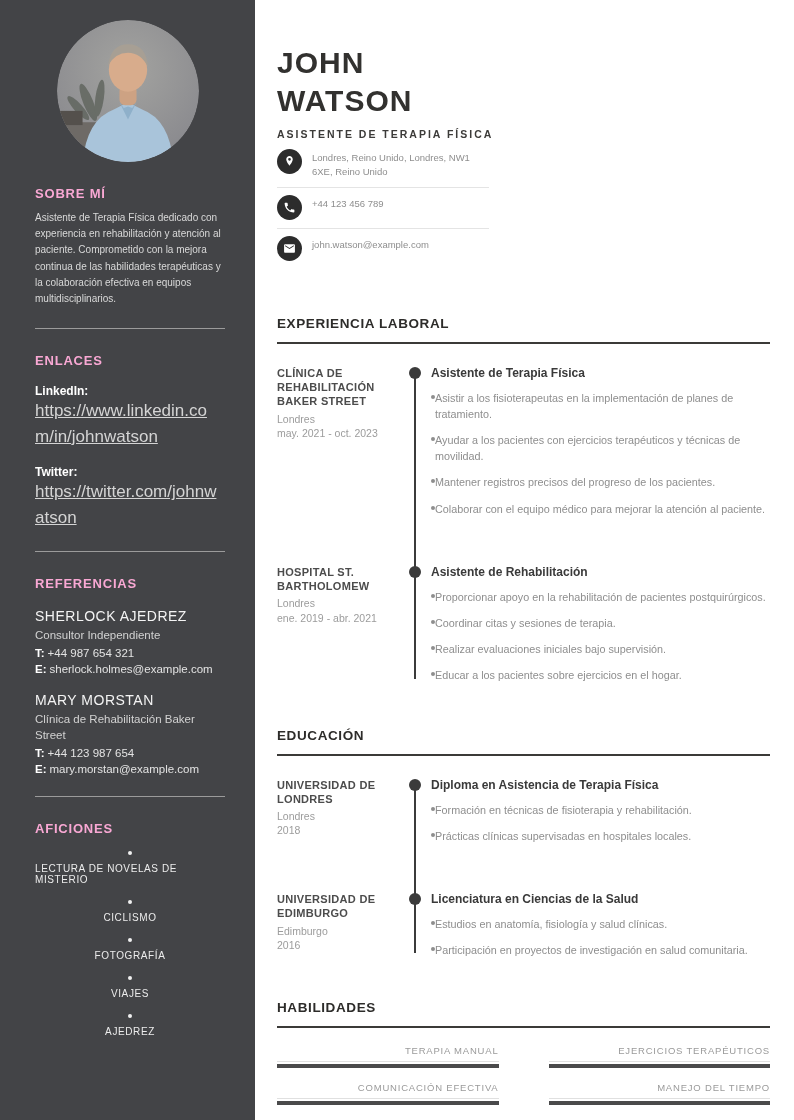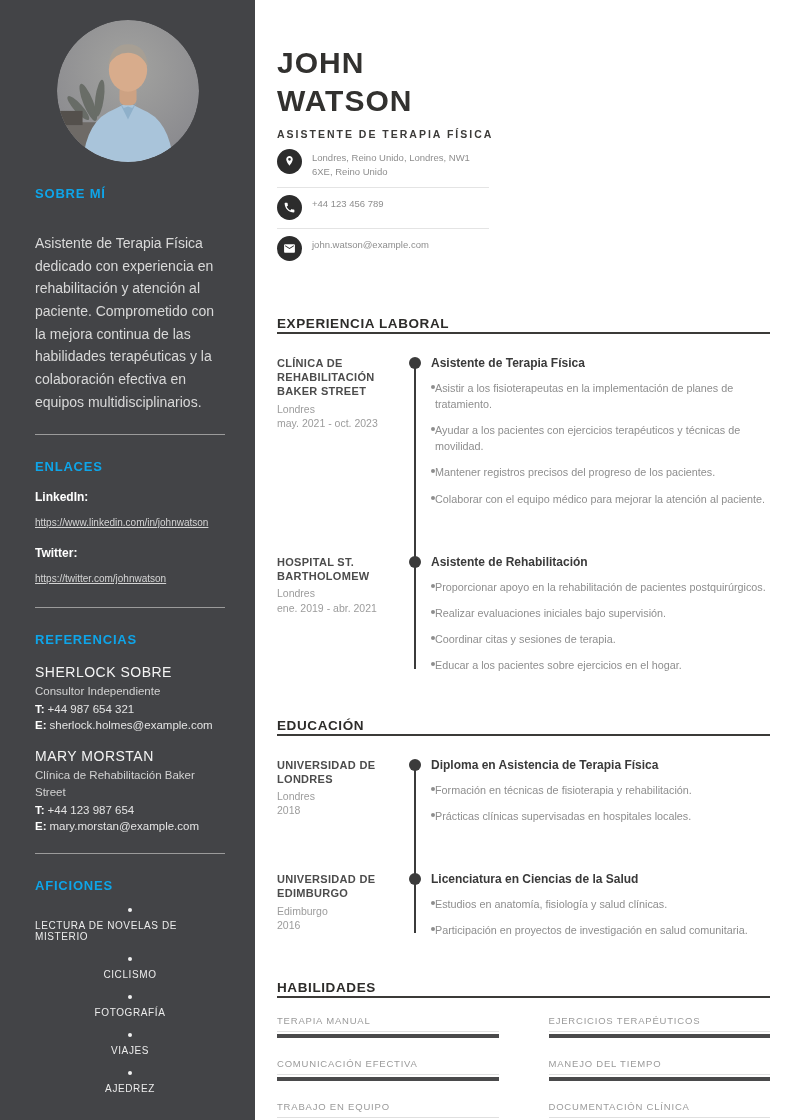--- a/index.html
+++ b/index.html
@@ -18,30 +18,30 @@
     color:#eaeaea;
   }
   .photo-wrap {
     width:142px; height:142px; border-radius:50%;
     margin:20px auto 0; overflow:hidden;
   }
   .photo-wrap svg { display:block; width:100%; height:100%; }
   .side-inner { padding:0 30px 0 35px; }
   .side-title {
     font-size:13px; font-weight:bold; letter-spacing:0.8px;
-    color:#0ea5e9; margin-top:24px;
+    color:#f9a8d4; margin-top:24px;
   }
   .about-text {
-    margin-top:31px; font-size:14px; line-height:1.62;
+    margin-top:9px; font-size:10px; line-height:1.62;
     color:#d9d9d9;
   }
   .side-divider { height:1px; background:#9b9b9b; margin-top:21px; }
   .link-label { margin-top:16px; font-size:12px; font-weight:bold; color:#fff; }
   .link-url {
-    display:block; margin-top:11px; font-size:10px; line-height:1.5;
+    display:block; margin-top:0; font-size:17px; line-height:1.5;
     color:#d4d4d4; text-decoration:underline; word-break:break-all;
   }
   .ref-name { margin-top:17px; font-size:14px; letter-spacing:0.5px; color:#f4f4f4; font-weight:normal; }
   .ref-role { margin-top:3px; font-size:11.5px; line-height:1.4; color:#d2d2d2; }
   .ref-line { margin-top:4px; font-size:11.5px; color:#e3e3e3; }
   .ref-line b { color:#ffffff; margin-right:3px; }
   .hobby-item { display:flex; align-items:center; gap:8px; margin-top:15px;flex-direction:column; }
   .hobby-dot { width:4px; height:4px; min-width:4px; border-radius:50%; background:#f0f0f0; }
   .hobby-text { font-size:10px; letter-spacing:0.6px; color:#ececec; }
   
@@ -69,21 +69,21 @@
   }
   .contact-icon svg { width:13px; height:13px; fill:#ffffff; }
   .contact-text { font-size:9.5px; line-height:1.45; color:#8e8e8e; padding-top:2px; }
   .section { }
   .section-exp { margin-top:47px; }
   .section-edu { margin-top:44px; }
   .section-skills { margin-top:42px; }
   .section-lang { margin-top:56px; }
   .section-title {
     font-size:13.5px; font-weight:bold; letter-spacing:0.6px; color:#2d2c2a;
-    padding-bottom:1px; border-bottom:2px solid #3b3a38;
+    padding-bottom:11px; border-bottom:2px solid #3b3a38;
   }
   .timeline-wrap { position:relative; margin-top:22px; }
   .timeline-line {
     position:absolute; left:137px; top:7px; bottom:5px; width:2px;
     background:#3b3b3b;
   }
   .t-entry { display:grid; grid-template-columns:128px 26px 1fr; position:relative; }
   .t-entry + .t-entry { margin-top:48px; }
   .t-dot {
     position:absolute; left:132px; top:1px; width:12px; height:12px;
@@ -95,21 +95,21 @@
     color:#4c4c4c;
   }
   .t-sub { margin-top:3px; font-size:10.5px; line-height:1.35; color:#9c9c9c; }
   .t-right { grid-column:3; }
   .t-role { font-size:12px; font-weight:bold; color:#3a3a3a; }
   .b-item { display:flex; gap:0; margin-top:10px; }
   .b-dot { width:4px; height:4px; min-width:4px; border-radius:50%; background:#8e8e8e; margin-top:5px; }
   .b-text { font-size:10.8px; line-height:1.5; color:#8e8e8e; }
   
   .bar-grid { display:grid; grid-template-columns:1fr 1fr; column-gap:50px; margin-top:17px; }
-  .bar-item { margin-bottom:20px; }
+  .bar-item { margin-bottom:14px;text-align:right; }
   .bar-label { font-size:9.5px; letter-spacing:0.8px; color:#9a9a9a; }
   .bar-underline { height:1px; background:#e0e0e0; margin-top:5px; }
   .bar-track { height:4px; background:#e3e3e3; margin-top:2px; }
   .bar-fill { height:100%; background:#4a4a4b; }
 </style>
 </head>
 <body>
 
 <aside class="sidebar">
   <div class="photo-wrap">
@@ -151,21 +151,21 @@
       <a class="link-url">https://www.linkedin.com/in/johnwatson</a>
     </div>
     <div>
       <div class="link-label">Twitter:</div>
       <a class="link-url">https://twitter.com/johnwatson</a>
     </div>
     <div class="side-divider"></div>
 
     <div class="side-title">REFERENCIAS</div>
     <div>
-      <div class="ref-name">SHERLOCK SOBRE</div>
+      <div class="ref-name">SHERLOCK AJEDREZ</div>
       <div class="ref-role">Consultor Independiente</div>
       <div class="ref-line"><b>T:</b><span>+44 987 654 321</span></div>
       <div class="ref-line"><b>E:</b><span>sherlock.holmes@example.com</span></div>
     </div>
     <div>
       <div class="ref-name">MARY MORSTAN</div>
       <div class="ref-role">Clínica de Rehabilitación Baker Street</div>
       <div class="ref-line"><b>T:</b><span>+44 123 987 654</span></div>
       <div class="ref-line"><b>E:</b><span>mary.morstan@example.com</span></div>
     </div>
@@ -273,25 +273,25 @@
           </div>
         </div>
         <div class="t-right">
           <div class="t-role">Asistente de Rehabilitación</div>
           <div class="b-item">
               <span class="b-dot"></span>
               <span class="b-text">Proporcionar apoyo en la rehabilitación de pacientes postquirúrgicos.</span>
             </div>
           <div class="b-item">
               <span class="b-dot"></span>
+              <span class="b-text">Coordinar citas y sesiones de terapia.</span>
+            </div>
+          <div class="b-item">
+              <span class="b-dot"></span>
               <span class="b-text">Realizar evaluaciones iniciales bajo supervisión.</span>
-            </div>
-          <div class="b-item">
-              <span class="b-dot"></span>
-              <span class="b-text">Coordinar citas y sesiones de terapia.</span>
             </div>
           <div class="b-item">
               <span class="b-dot"></span>
               <span class="b-text">Educar a los pacientes sobre ejercicios en el hogar.</span>
             </div>
         </div>
       </div>
     </div>
   </section>
 

